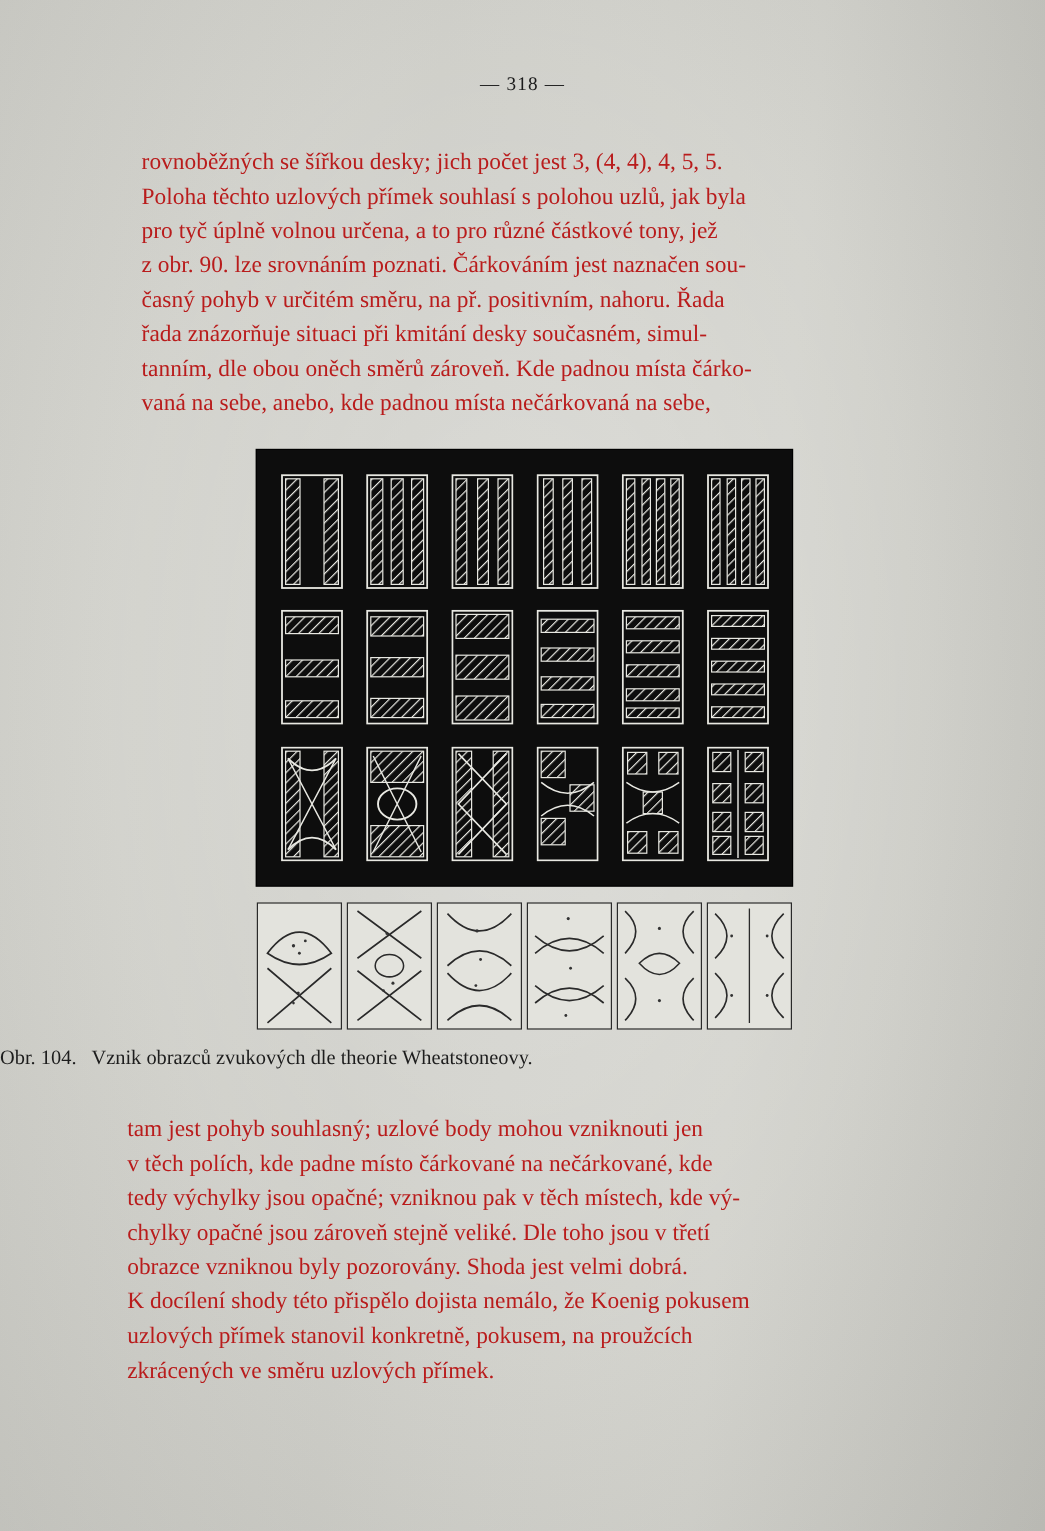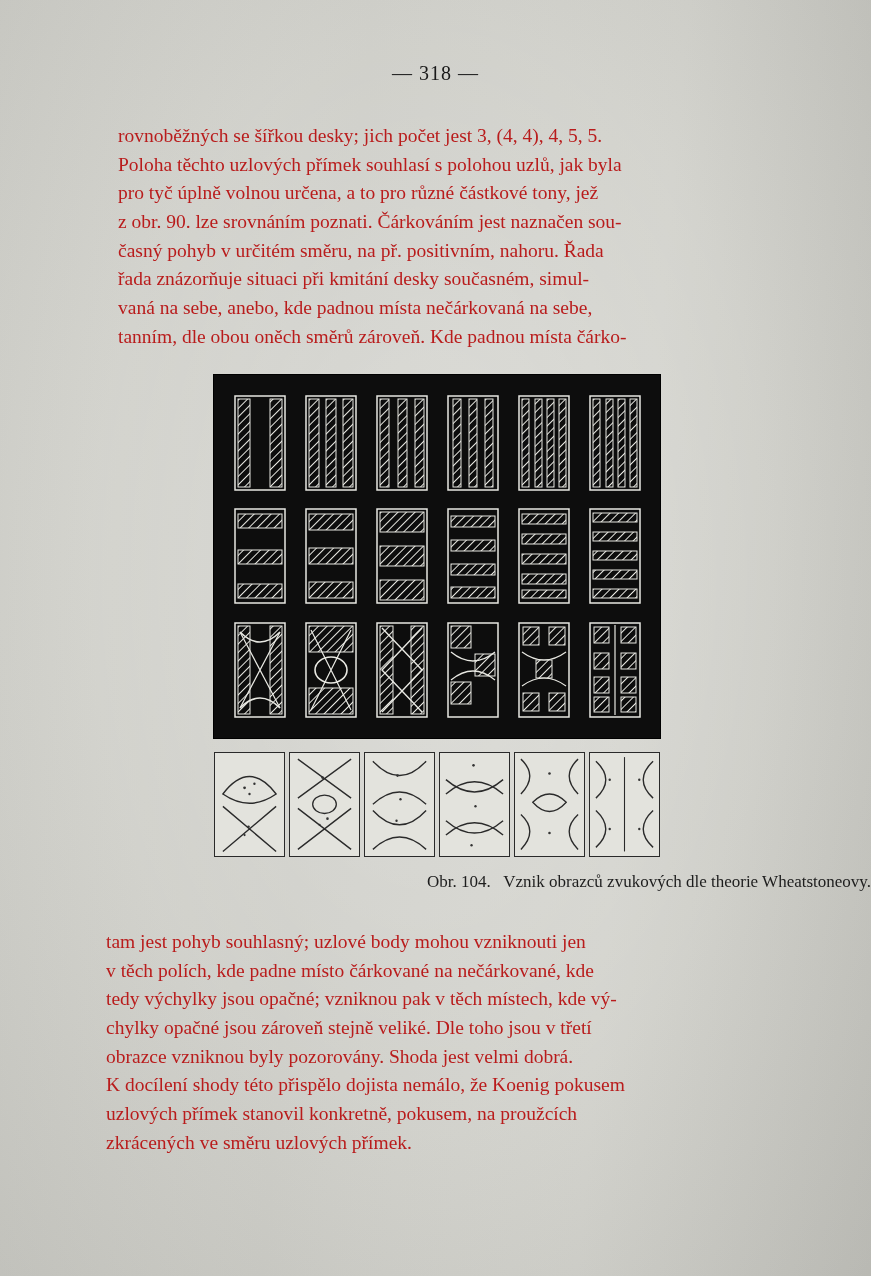--- a/index.html
+++ b/index.html
@@ -26,21 +26,21 @@
   .page {
     position: absolute;
     inset: 0;
   }
   .page-number {
     position: absolute;
     top: 62px;
     left: 0;
     right: 0;
     text-align: center;
-    font-size: 20px;
+    font-size: 16px;
     letter-spacing: 1px;
     font-family: "Liberation Serif", serif;
   }
   .para {
     position: absolute;
     font-size: 19.5px;
     line-height: 1.47;
     text-align: justify;
     color: #b91c1c;
   }
@@ -96,21 +96,21 @@
   .row4 .cell4 {
     background: #e3e3dd;
     border: 1.5px solid #2a2a2a;
     position: relative;
   }
   .caption {
     position: absolute;
     top: 872px;
     left: 0;
     right: 0;
-    text-align: right;
+    text-align: left;
     font-size: 17px;
     color: #1d1d1d;
   }
   .caption .lbl { font-weight: normal; }
 </style>
 </head>
 <body>
 
 <div class="paper"></div>
 
@@ -118,22 +118,22 @@
 
   <div class="page-number">— 318 —</div>
 
   <div class="para para-top">
     <div>rovnoběžných se šířkou desky; jich počet jest 3, (4, 4), 4, 5, 5.</div>
     <div>Poloha těchto uzlových přímek souhlasí s polohou uzlů, jak byla</div>
     <div>pro tyč úplně volnou určena, a to pro různé částkové tony, jež</div>
     <div>z obr. 90. lze srovnáním poznati. Čárkováním jest naznačen sou-</div>
     <div>časný pohyb v určitém směru, na př. positivním, nahoru. Řada</div>
     <div>řada znázorňuje situaci při kmitání desky současném, simul-</div>
+    <div>tanním, dle obou oněch směrů zároveň. Kde padnou místa čárko-</div>
     <div>vaná na sebe, anebo, kde padnou místa nečárkovaná na sebe,</div>
-    <div>tanním, dle obou oněch směrů zároveň. Kde padnou místa čárko-</div>
   </div>
 
   <div class="plate">
     <div class="plate-grid">
 
       <div class="cell">
         <svg width="52" height="96" viewBox="0 0 52 96">
           <defs>
             <pattern id="hv" width="6" height="6" patternUnits="userSpaceOnUse" patternTransform="rotate(45)">
               <line x1="0" y1="0" x2="0" y2="6" stroke="#e8e8e2" stroke-width="2"></line>

